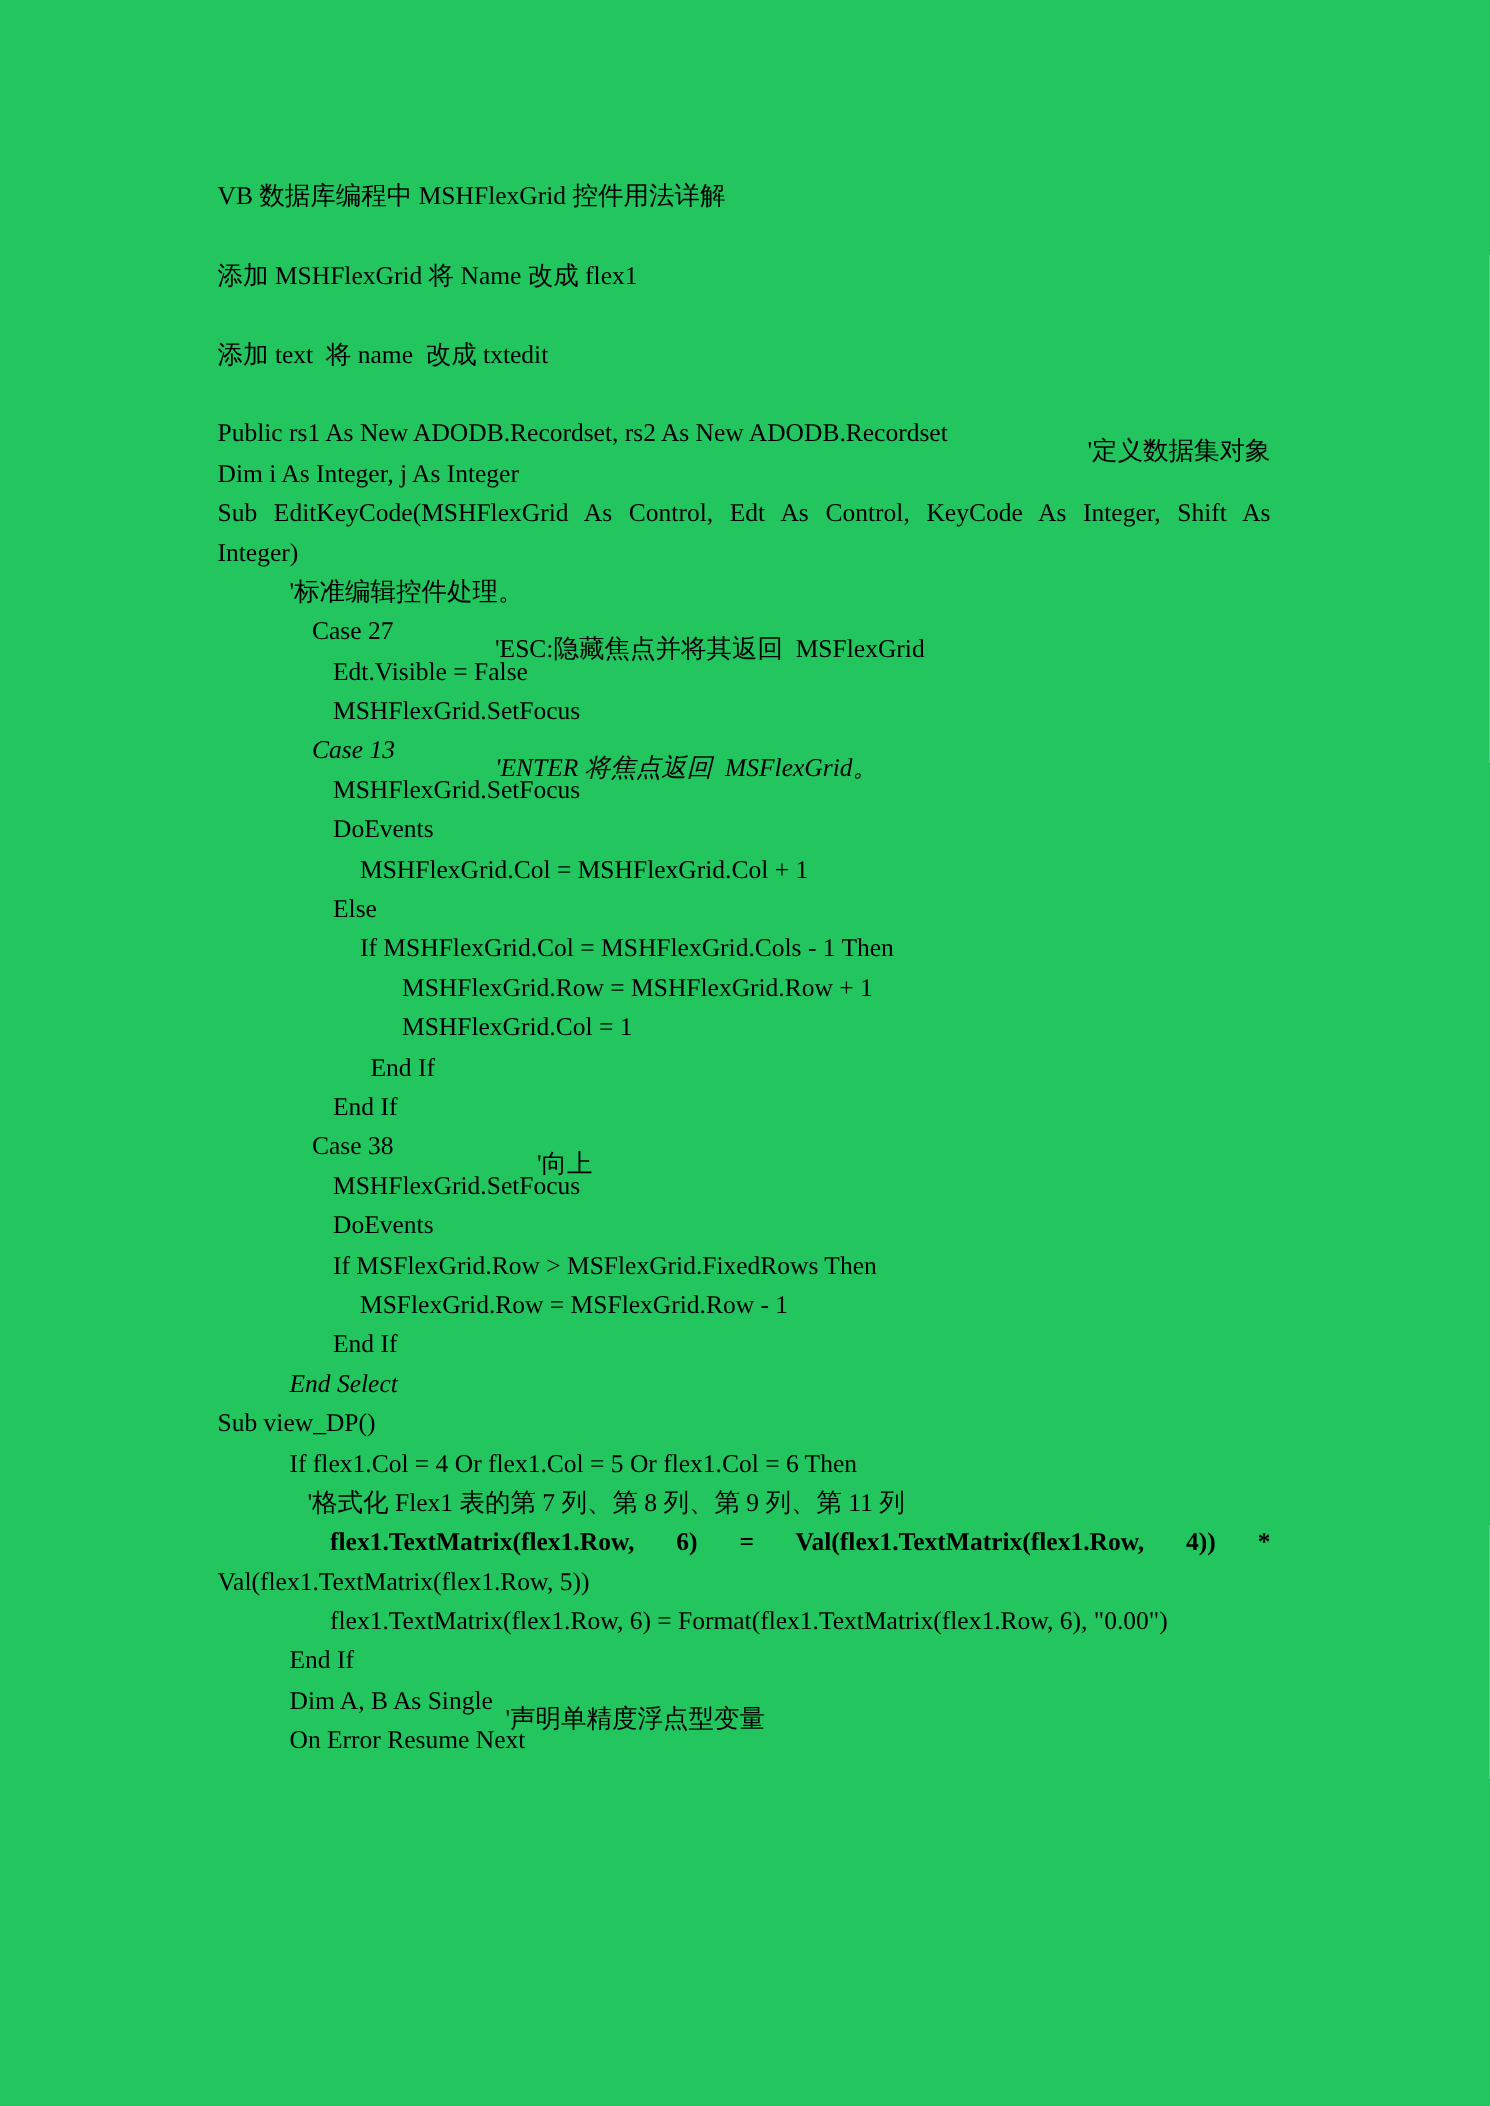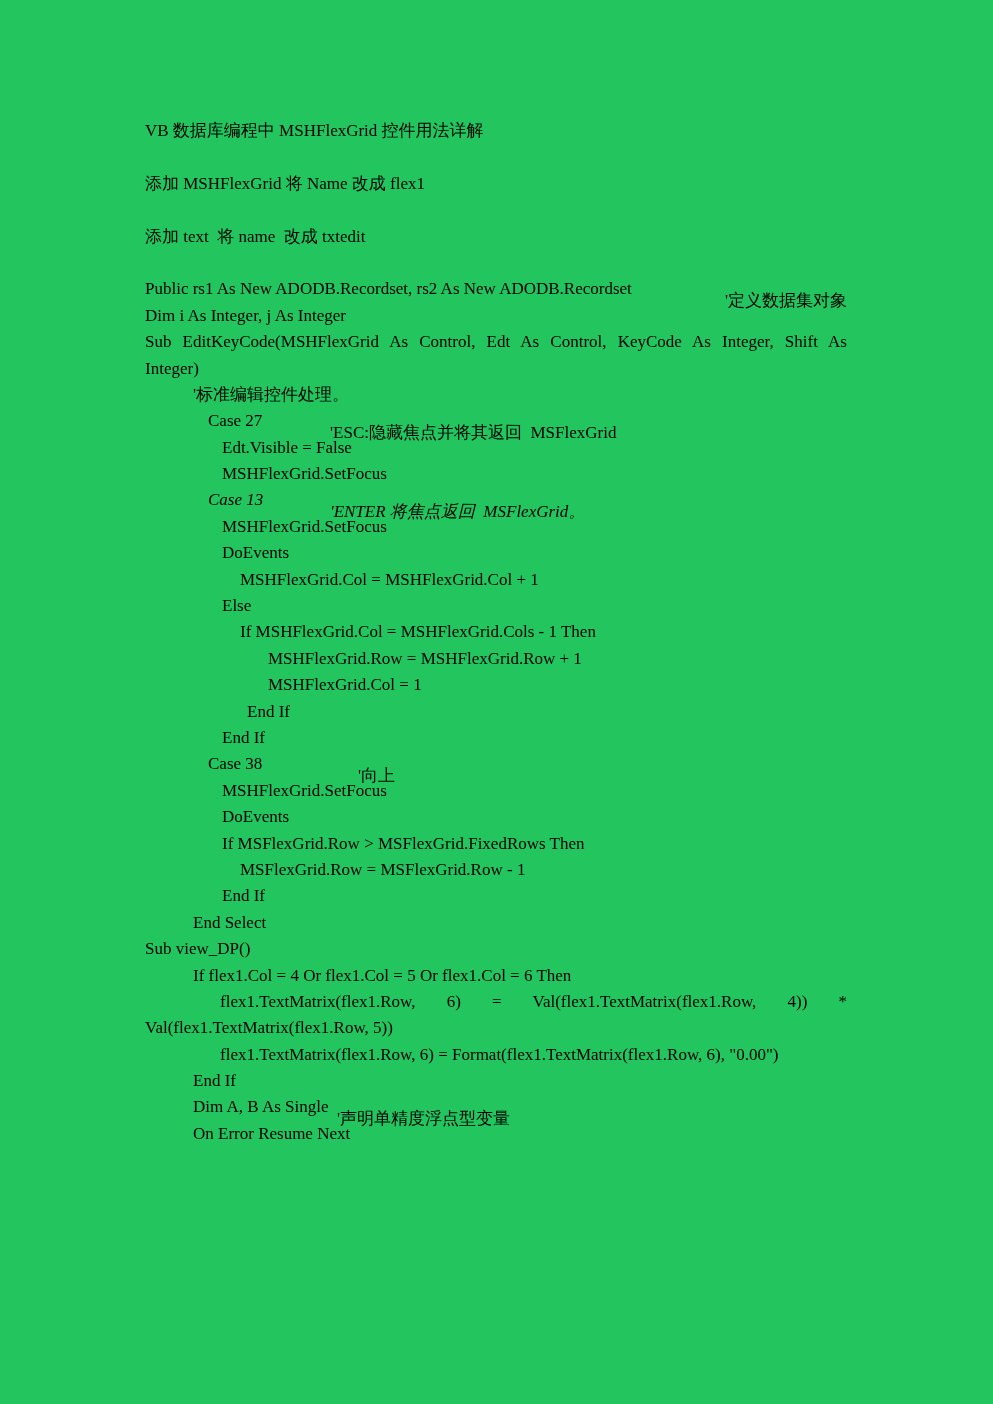--- a/index.html
+++ b/index.html
@@ -79,23 +79,24 @@
       <div class="line" style="padding-left: 123px;"><span class="code">MSHFlexGrid.Row = MSHFlexGrid.Row + 1</span></div>
       <div class="line" style="padding-left: 123px;"><span class="code">MSHFlexGrid.Col = 1</span></div>
       <div class="line" style="padding-left: 102px;"><span class="code">End If</span></div>
       <div class="line" style="padding-left: 77px;"><span class="code">End If</span></div>
       <div class="line" style="padding-left: 63px;"><span class="code">Case 38</span><span class="comment" style="left: 213px;">'向上</span></div>
       <div class="line" style="padding-left: 77px;"><span class="code">MSHFlexGrid.SetFocus</span></div>
       <div class="line" style="padding-left: 77px;"><span class="code">DoEvents</span></div>
       <div class="line" style="padding-left: 77px;"><span class="code">If MSFlexGrid.Row &gt; MSFlexGrid.FixedRows Then</span></div>
       <div class="line" style="padding-left: 95px;"><span class="code">MSFlexGrid.Row = MSFlexGrid.Row - 1</span></div>
       <div class="line" style="padding-left: 77px;"><span class="code">End If</span></div>
-      <div class="line" style="padding-left: 48px;"><span class="code">End Select</span></div>
+      <div class="line" style="padding-left: 48px; font-style: italic;"><span class="code">End Select</span></div>
       <div class="line" style="padding-left: 0px;"><span class="code">Sub view_DP()</span></div>
       <div class="line" style="padding-left: 48px;"><span class="code">If flex1.Col = 4 Or flex1.Col = 5 Or flex1.Col = 6 Then</span></div>
-      <div class="line justify" style="padding-left: 75px;"><span class="code">flex1.TextMatrix(flex1.Row, 6) = Val(flex1.TextMatrix(flex1.Row, 4)) *</span></div>
+      <div class="line" style="padding-left: 60px;"><span class="code">'格式化 Flex1 表的第 7 列、第 8 列、第 9 列、第 11 列</span></div>
+      <div class="line justify" style="padding-left: 75px; font-weight: bold;"><span class="code">flex1.TextMatrix(flex1.Row, 6) = Val(flex1.TextMatrix(flex1.Row, 4)) *</span></div>
       <div class="line" style="padding-left: 0px;"><span class="code">Val(flex1.TextMatrix(flex1.Row, 5))</span></div>
       <div class="line" style="padding-left: 75px;"><span class="code">flex1.TextMatrix(flex1.Row, 6) = Format(flex1.TextMatrix(flex1.Row, 6), "0.00")</span></div>
       <div class="line" style="padding-left: 48px;"><span class="code">End If</span></div>
       <div class="line" style="padding-left: 48px;"><span class="code">Dim A, B As Single</span><span class="comment" style="left: 192px;">'声明单精度浮点型变量</span></div>
       <div class="line" style="padding-left: 48px;"><span class="code">On Error Resume Next</span></div>
     </div>
 </div>
 
 </body></html>

